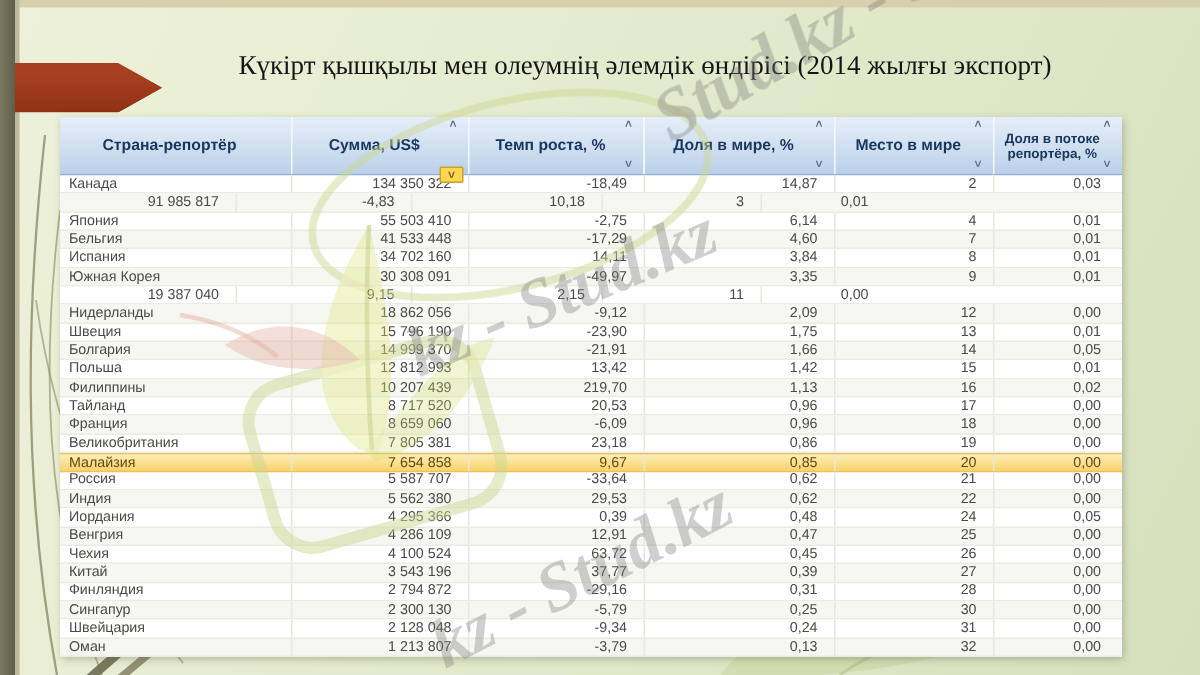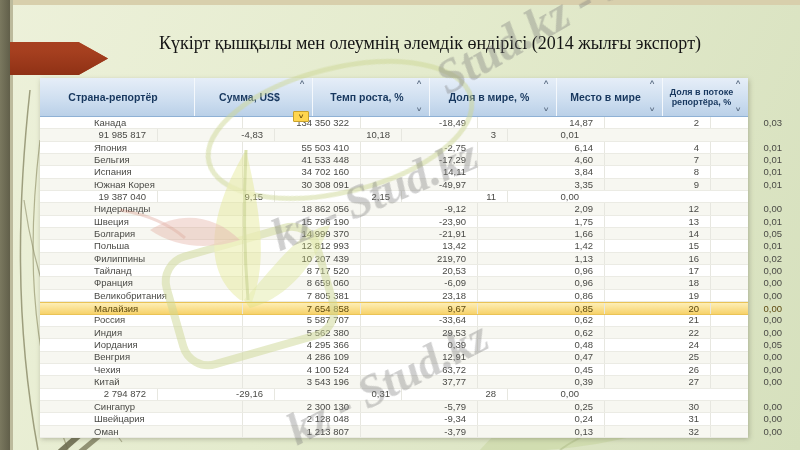--- a/index.html
+++ b/index.html
@@ -60,21 +60,21 @@
     border-bottom:1px solid #ebebe4; color:#4a4a46; background:#ffffff; }
   .tr:nth-child(even) { background:#f7f7f1; }
   .tr.highlight {
     background:linear-gradient(180deg,#fdeeb6 0%,#f7d26a 100%);
     border-top:1px solid #eac356; border-bottom:1px solid #eac356;
     color:#5e4a10;
   }
   .td { box-sizing:border-box; flex:none; display:flex; align-items:center;
     border-right:1px solid #e7e7e0; overflow:hidden; line-height:1; }
   .td:last-child { border-right:none;text-align:right; }
-  .td.country { padding-left:6px; justify-content:flex-start;margin-left:48px; }
+  .td.country { padding-left:6px; justify-content:flex-start; }
   .td.num { justify-content:flex-end; padding-right:11px; }
   .td.c5 { padding-right:14px; }
 
   .c0 { width:155px; } .c1 { width:118px; } .c2 { width:117px; }
   .c3 { width:127px; } .c4 { width:106px; } .c5 { width:85px; }
 
   
   .wm-text {
     position:absolute; z-index:9; pointer-events:none; white-space:nowrap;
     font-family:"Liberation Serif","DejaVu Serif",serif; font-style:italic; font-weight:bold;
@@ -309,20 +309,21 @@
   </div>
         <div class="tr">
     <div class="td country c0">Китай</div>
     <div class="td num c1">3 543 196</div>
     <div class="td num c2">37,77</div>
     <div class="td num c3">0,39</div>
     <div class="td num c4">27</div>
     <div class="td num c5">0,00</div>
   </div>
         <div class="tr">
+    <div class="td country c0">Финляндия</div>
     <div class="td num c1">2 794 872</div>
     <div class="td num c2">-29,16</div>
     <div class="td num c3">0,31</div>
     <div class="td num c4">28</div>
     <div class="td num c5">0,00</div>
   </div>
         <div class="tr">
     <div class="td country c0">Сингапур</div>
     <div class="td num c1">2 300 130</div>
     <div class="td num c2">-5,79</div>

